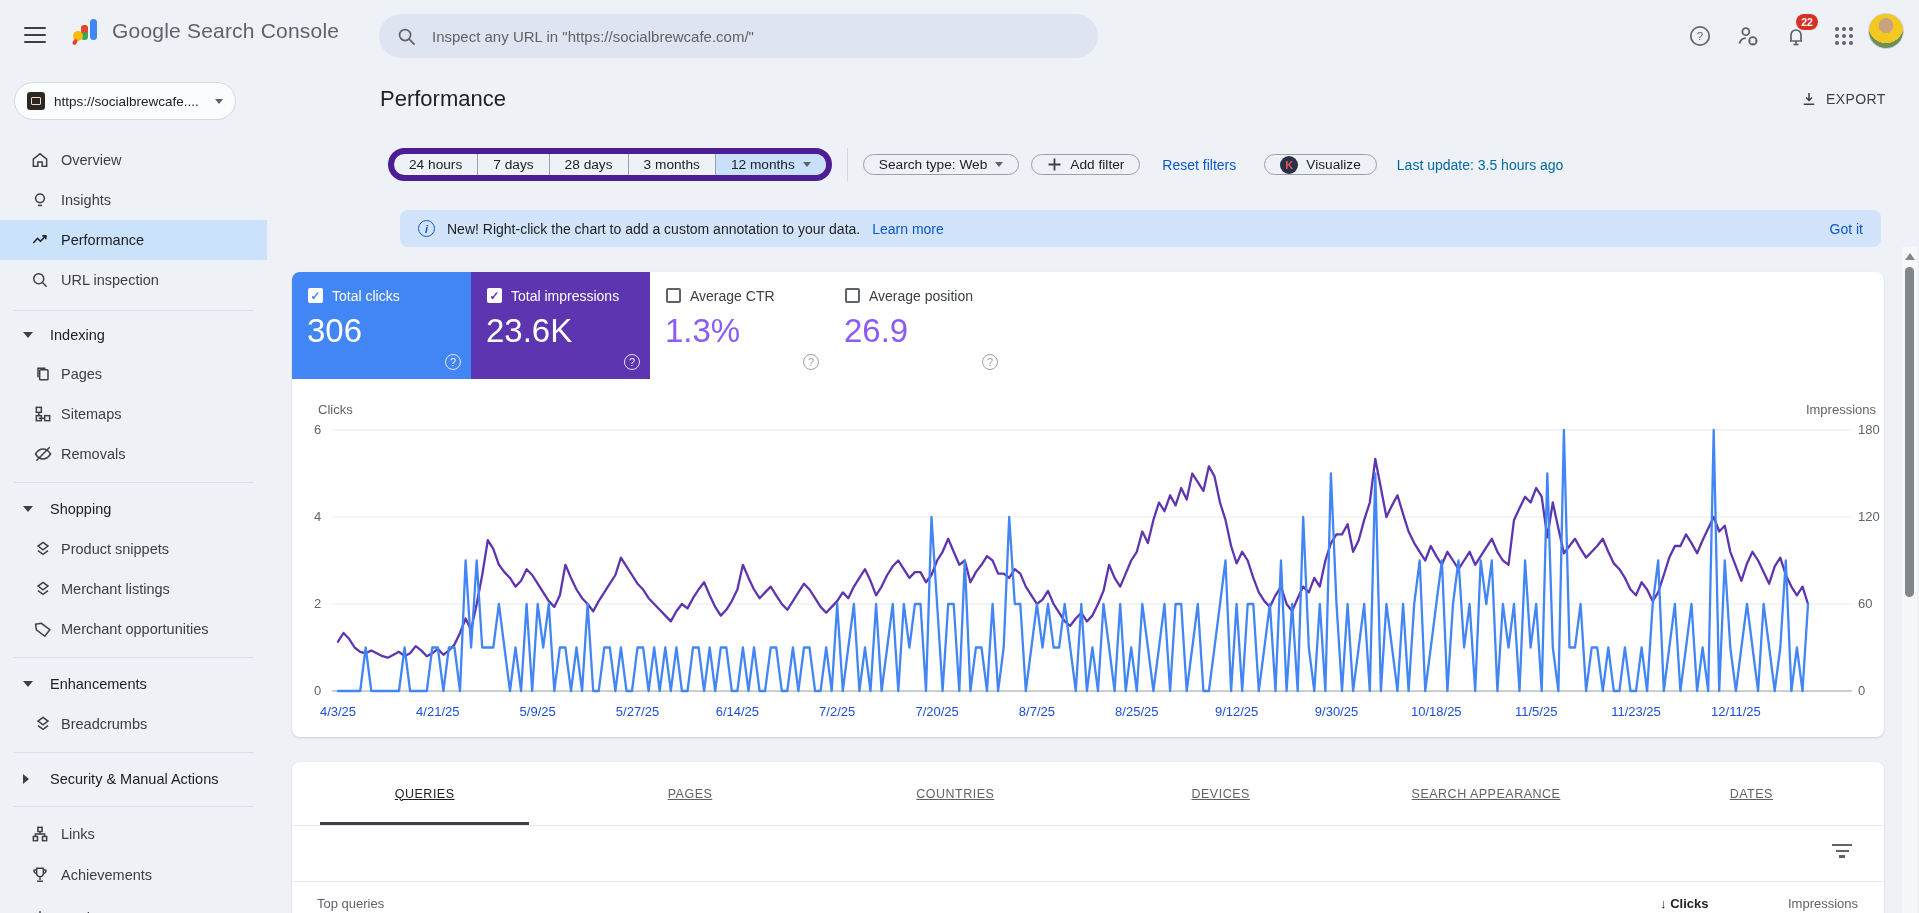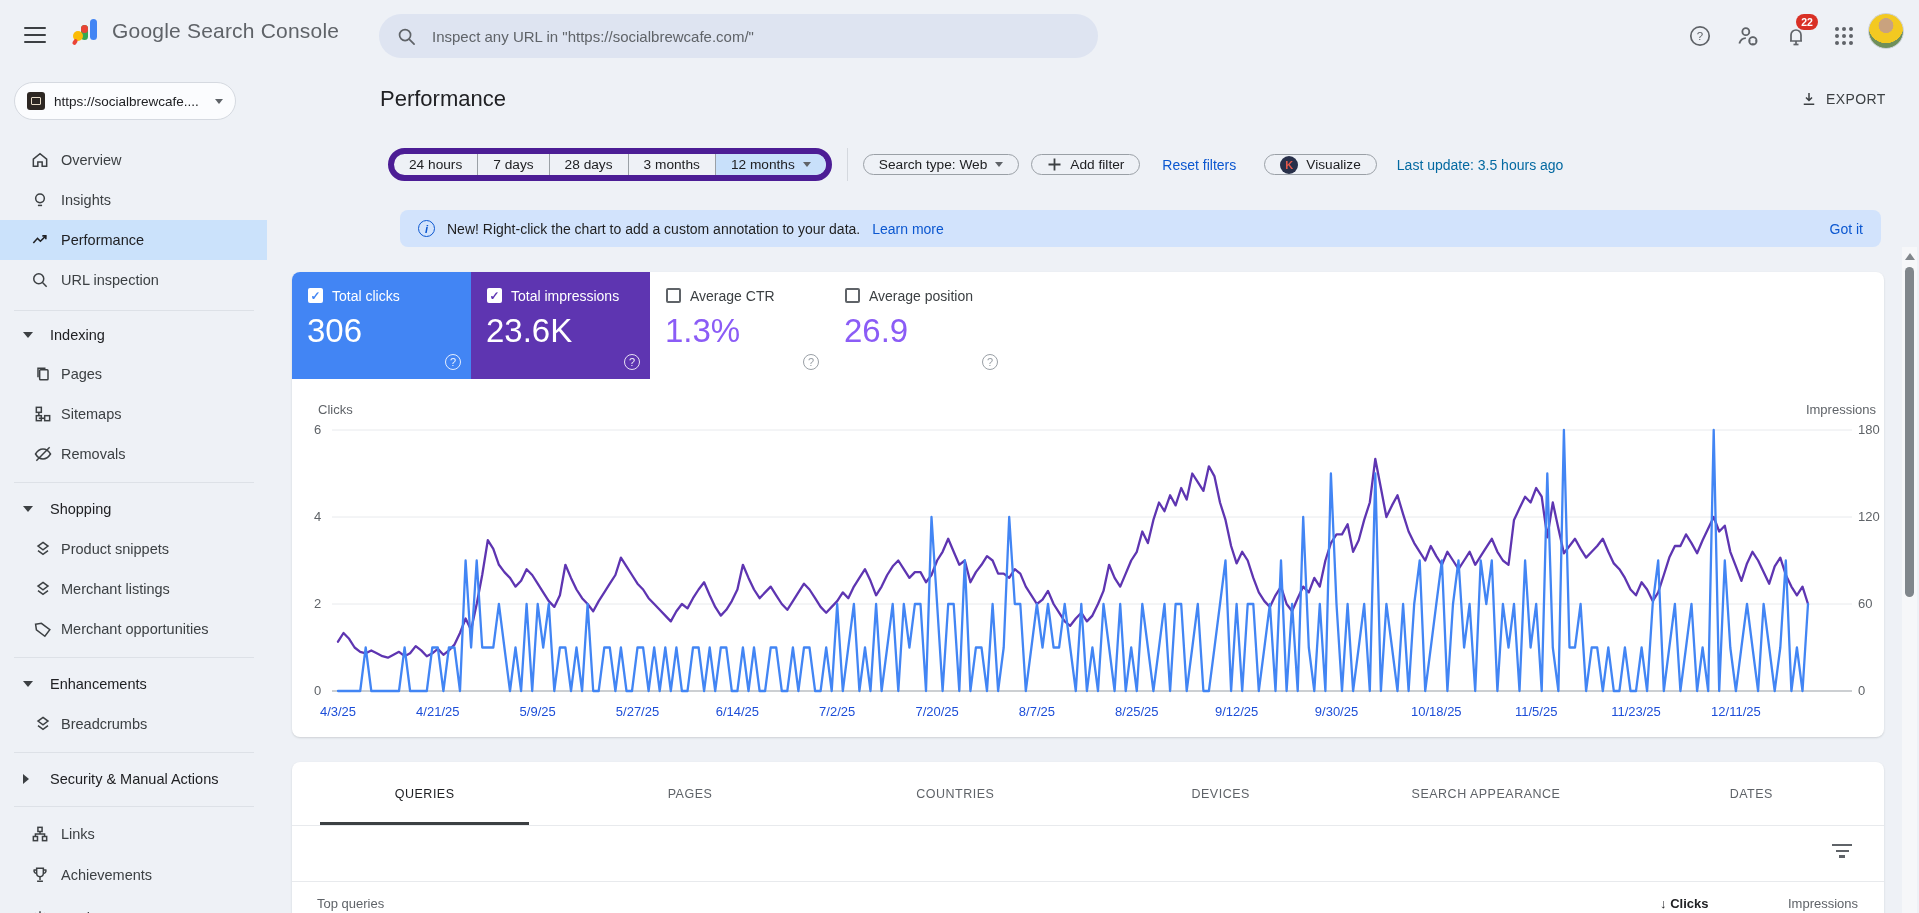--- a/index.html
+++ b/index.html
@@ -95,21 +95,21 @@
 
   .axis-title { position:absolute; font-size:13px; color:#5f6368; }
   .ytick { position:absolute; font-size:13px; color:#5f6368; }
   .chart-area { position:absolute; left:40px; top:150px; width:1520px; height:272px; }
   .x-labels { position:absolute; left:40px; top:432px; width:1520px; height:18px; }
   .x-labels span { position:absolute; transform:translateX(-50%); font-size:13px; color:#1d4ed8; white-space:nowrap; }
 
   
   .panel2 { position:absolute; left:292px; top:762px; width:1592px; height:160px; background:#fff; border-radius:8px 8px 0 0; box-shadow:0 1px 2px rgba(60,64,67,.18); }
   .tabs { position:absolute; left:0; top:0; width:1592px; height:64px; display:flex; border-bottom:1px solid #e8eaed; }
-  .tab { flex:1; display:flex; align-items:center; justify-content:center; font-size:12.5px; letter-spacing:.5px; color:#5f6368; cursor:pointer; position:relative; font-weight:500; }
+  .tab { flex:1; display:flex; align-items:center; justify-content:center; font-size:12.5px; letter-spacing:.5px; color:#5f6368; cursor:pointer; position:relative; font-weight:500;text-decoration:underline; }
   .tab.active { color:#202124; }
   .tab.active:after { content:""; position:absolute; left:28px; right:28px; bottom:0; height:3px; background:#3c4043; }
   .filter-ic { position:absolute; right:32px; top:82px; width:20px; height:16px; cursor:pointer; }
   .filter-ic i { display:block; background:#5f6368; height:2.4px; margin:0 auto 3.2px; }
   .row-div { position:absolute; left:0; top:119px; width:1592px; height:1px; background:#e8eaed; }
   .tbl-hdr { position:absolute; top:134px; font-size:13px; color:#3c4043; }
 
   
   .sbar-track { position:absolute; left:1902px; top:247px; width:15px; height:666px; background:#f6f7f9; }
   .sbar-up { position:absolute; left:3px; top:6px; width:0; height:0; border-left:5px solid transparent; border-right:5px solid transparent; border-bottom:7px solid #80868b; cursor:pointer; }

